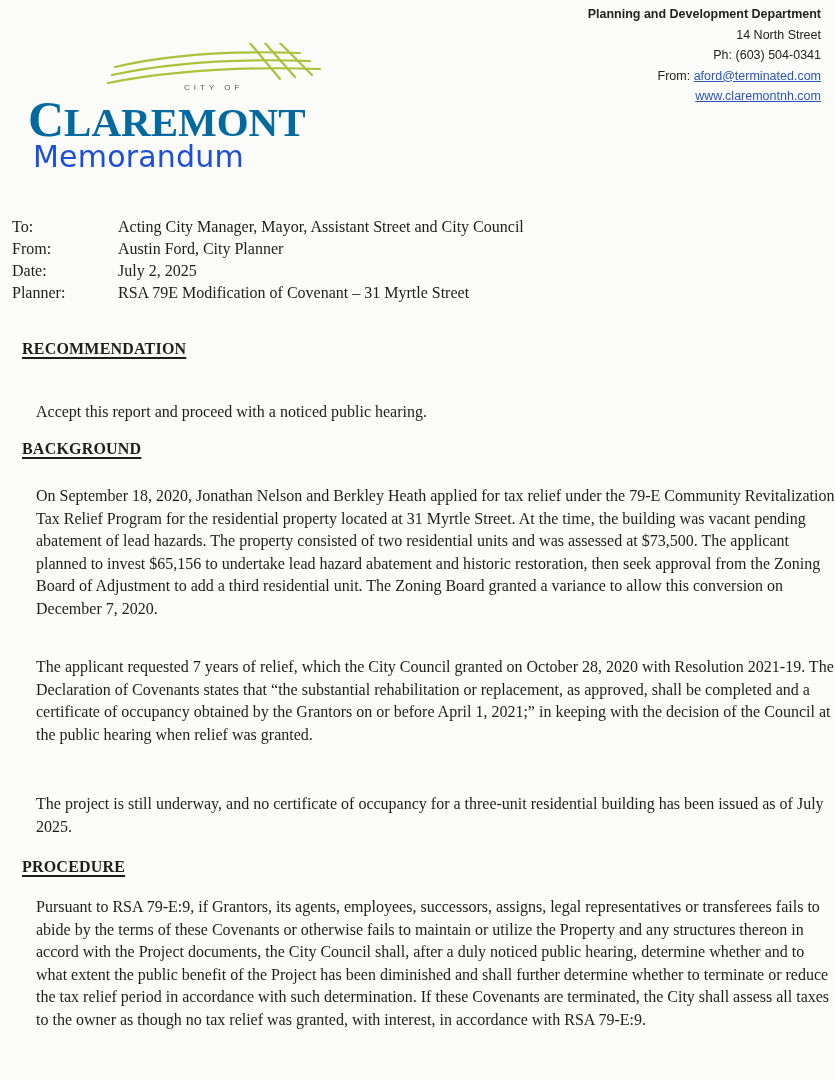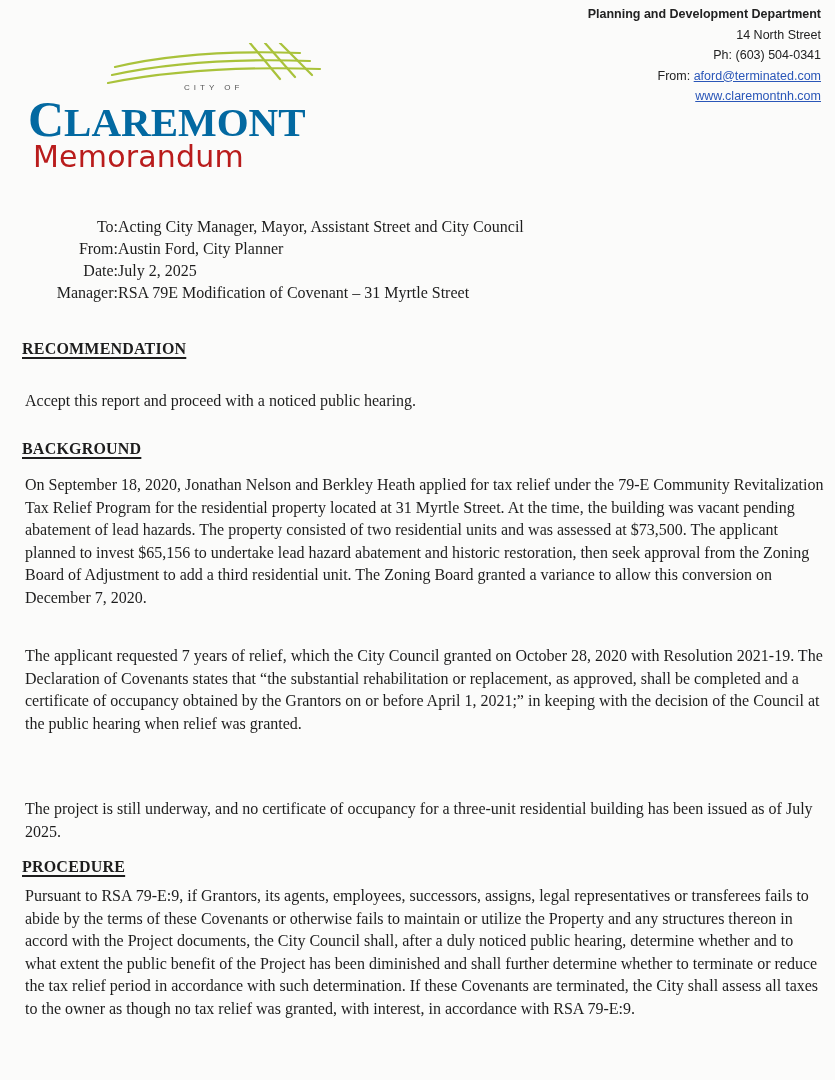--- a/index.html
+++ b/index.html
@@ -23,32 +23,32 @@
   }
   .logo .cityname .big { font-size: 50px; }
   .contact {
     position: absolute; right: 14px; top: 4px; text-align: right;
     font-family: "Liberation Sans", sans-serif; font-size: 12.5px; line-height: 20.5px; color: #222;
   }
   .contact .dept { font-weight: bold; text-align: right; }
   .contact a { color: #2a56b8; text-decoration: underline; }
   .memo-title {
     position: absolute; left: 33px; top: 139px;
-    font-family: "DejaVu Sans", sans-serif; font-size: 30px; color: #b91c1c; letter-spacing: 0.2px;
+    font-family: "DejaVu Sans", sans-serif; font-size: 30px; color: #1d4ed8; letter-spacing: 0.2px;
   }
   .header-fields { position: absolute; left: 12px; top: 216px; font-size: 16px; line-height: 22px; }
   .hf-row { display: flex; }
-  .hf-label { width: 106px; text-align: right; }
+  .hf-label { width: 106px; }
   .section-heading {
     position: absolute; left: 22px; font-weight: bold; font-size: 16px; text-decoration: underline;
     text-decoration-thickness: 2px; text-underline-offset: 3px; letter-spacing: 0.2px; text-align: center;
   }
   .para {
     position: absolute; left: 20px; width: 800px; font-size: 16px; line-height: 22.5px;
-    margin: 5px;
+    margin: 16px;
   }
 </style>
 </head>
 <body>
 
 <div class="logo">
   <svg width="330" height="50">
     <g fill="none" stroke="#a9c23a" stroke-width="2.2" stroke-linecap="round">
       <path d="M95 24 Q170 6 280 10"></path>
       <path d="M92 32 Q175 14 290 18"></path>
@@ -79,27 +79,27 @@
   </div>
   <div class="hf-row">
     <span class="hf-label">From:</span>
     <span>Austin Ford, City Planner</span>
   </div>
   <div class="hf-row">
     <span class="hf-label">Date:</span>
     <span>July 2, 2025</span>
   </div>
   <div class="hf-row">
-    <span class="hf-label">Manager:</span>
+    <span class="hf-label">Planner:</span>
     <span>RSA 79E Modification of Covenant – 31 Myrtle Street</span>
   </div>
 </div>
 
 <div class="section-heading" style="top:340px;">RECOMMENDATION</div>
 <p class="para" style="top:385px;">Accept this report and proceed with a noticed public hearing.</p>
 
 <div class="section-heading" style="top:440px;">BACKGROUND</div>
 <p class="para" style="top:469px;">On September 18, 2020, Jonathan Nelson and Berkley Heath applied for tax relief under the 79-E Community Revitalization Tax Relief Program for the residential property located at 31 Myrtle Street. At the time, the building was vacant pending abatement of lead hazards. The property consisted of two residential units and was assessed at $73,500. The applicant planned to invest $65,156 to undertake lead hazard abatement and historic restoration, then seek approval from the Zoning Board of Adjustment to add a third residential unit. The Zoning Board granted a variance to allow this conversion on December 7, 2020.</p>
 <p class="para" style="top:640px;">The applicant requested 7 years of relief, which the City Council granted on October 28, 2020 with Resolution 2021-19. The Declaration of Covenants states that “the substantial rehabilitation or replacement, as approved, shall be completed and a certificate of occupancy obtained by the Grantors on or before April 1, 2021;” in keeping with the decision of the Council at the public hearing when relief was granted.</p>
-<p class="para" style="top:793px;">The project is still underway, and no certificate of occupancy for a three-unit residential building has been issued as of July 2025.</p>
+<p class="para" style="top:777px;">The project is still underway, and no certificate of occupancy for a three-unit residential building has been issued as of July 2025.</p>
 
 <div class="section-heading" style="top:858px;">PROCEDURE</div>
 <p class="para" style="top:880px;">Pursuant to RSA 79-E:9, if Grantors, its agents, employees, successors, assigns, legal representatives or transferees fails to abide by the terms of these Covenants or otherwise fails to maintain or utilize the Property and any structures thereon in accord with the Project documents, the City Council shall, after a duly noticed public hearing, determine whether and to what extent the public benefit of the Project has been diminished and shall further determine whether to terminate or reduce the tax relief period in accordance with such determination.  If these Covenants are terminated, the City shall assess all taxes to the owner as though no tax relief was granted, with interest, in accordance with RSA 79-E:9.</p>
 
 </body></html>

